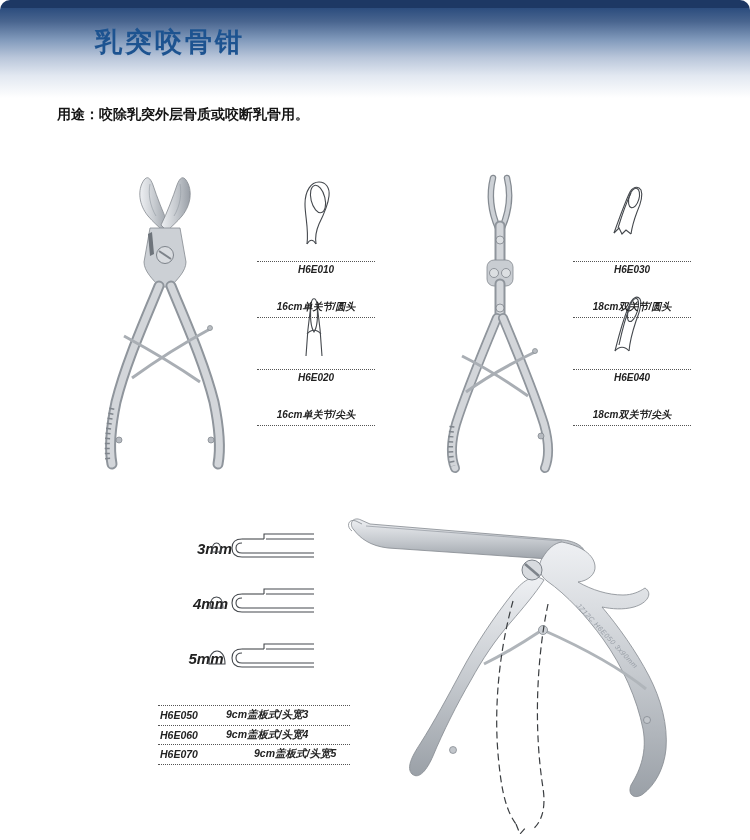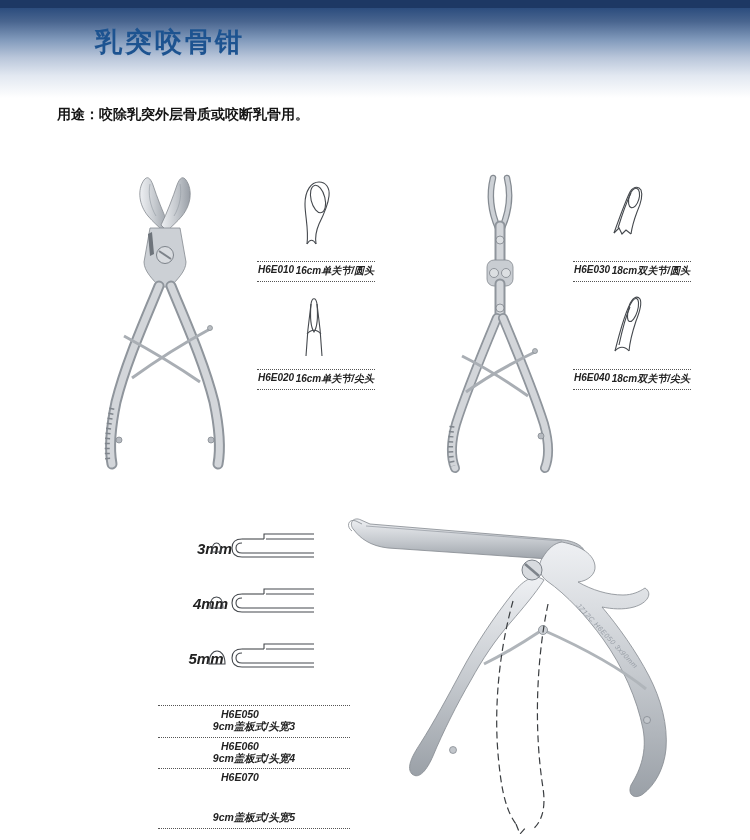--- a/index.html
+++ b/index.html
@@ -1,32 +1,32 @@
 <!DOCTYPE html>
 <html><head>
 <meta charset="utf-8">
 <style>
   html,body{margin:0;padding:0;background:#ffffff;}
   .page{position:relative;width:750px;height:840px;background:#ffffff;overflow:hidden;
-        font-family:"Liberation Sans", sans-serif;}
+        font-family:"Liberation Sans", sans-serif;border-radius:10px;}
   .abs{position:absolute;}
   .topbar{left:0;top:0;width:750px;height:8px;background:#1d3864;}
   .hdr-grad{left:0;top:8px;width:750px;height:90px;
     background:linear-gradient(180deg,#2c4d7e 0%,#49658f 15%,#8099bb 35%,#b9c6da 55%,#e2e8f1 75%,#ffffff 100%);}
   .title-zh{left:95px;top:24px;font-size:27px;font-weight:bold;color:#1d5390;letter-spacing:3px;}
   .title-en{left:56px;top:53px;font-size:29px;font-style:italic;font-weight:bold;color:#1d5390;}
   .usage{left:57px;top:106px;font-size:14px;font-weight:bold;color:#151515;}
-  .plabel{display:flex;justify-content:space-between;
+  .plabel{display:flex;justify-content:space-between;align-items:center;
     border-top:1px dotted #555;border-bottom:1px dotted #555;
-    padding:2px 1px 3px 1px;font-size:10px;font-style:italic;font-weight:bold;color:#222;}
-  .plabel .spec{white-space:nowrap;}
+    padding:2px 1px 3px 1px;font-size:10px;font-style:italic;font-weight:bold;color:#222;flex-direction:column;}
+  .plabel .spec{white-space:nowrap;margin-top:25px;}
   .size-label{font-size:15px;font-style:italic;font-weight:bold;color:#222;width:36px;text-align:right;margin-left:44px;}
   .ptable{left:158px;top:705px;width:192px;}
   .trow{display:flex;align-items:center;border-top:1px dotted #555;
-    padding:2px 2px 2.5px 2px;font-size:10.5px;font-style:italic;font-weight:bold;color:#222;flex-direction:column;}
+    padding:2px 2px 2.5px 2px;font-size:10.5px;font-style:italic;font-weight:bold;color:#222;}
   .trow:last-child{border-bottom:1px dotted #555;gap:28px;}
   .trow .code{width:66px;}
   .trow .spec{flex:1;white-space:nowrap;}
   .tip path,.tip ellipse{fill:none;stroke:#45494e;stroke-width:1.1;}
   .szrow path{fill:none;stroke:#45494e;stroke-width:1.1;}
   .dash{fill:none;stroke:#3a3d40;stroke-width:1.2;stroke-dasharray:7 4;}
 </style>
 </head>
 <body>
 

